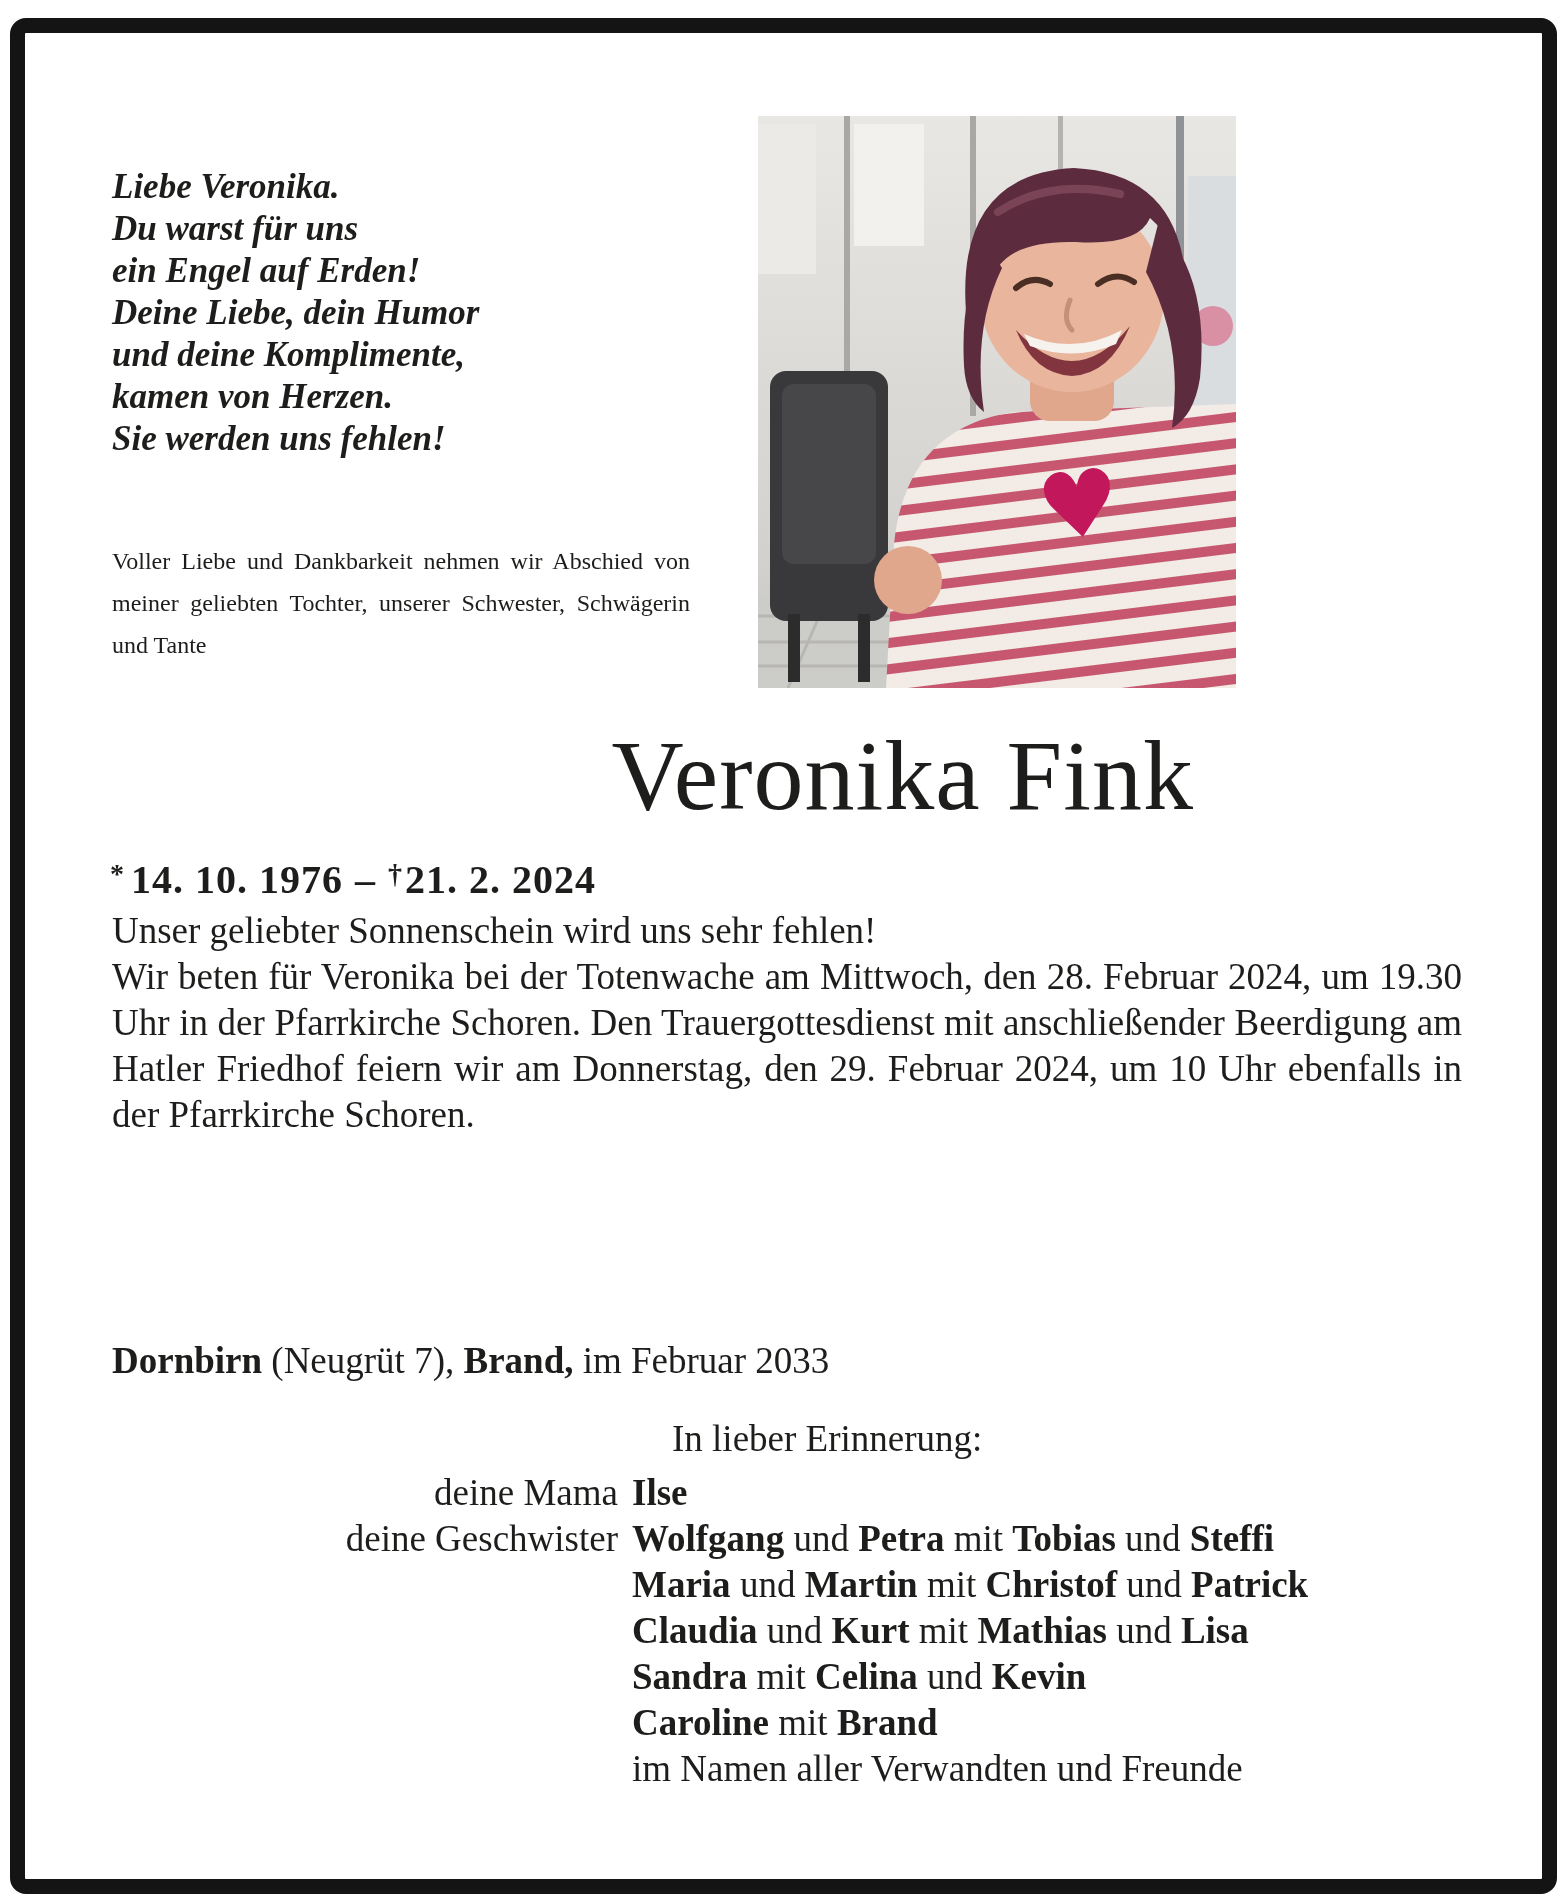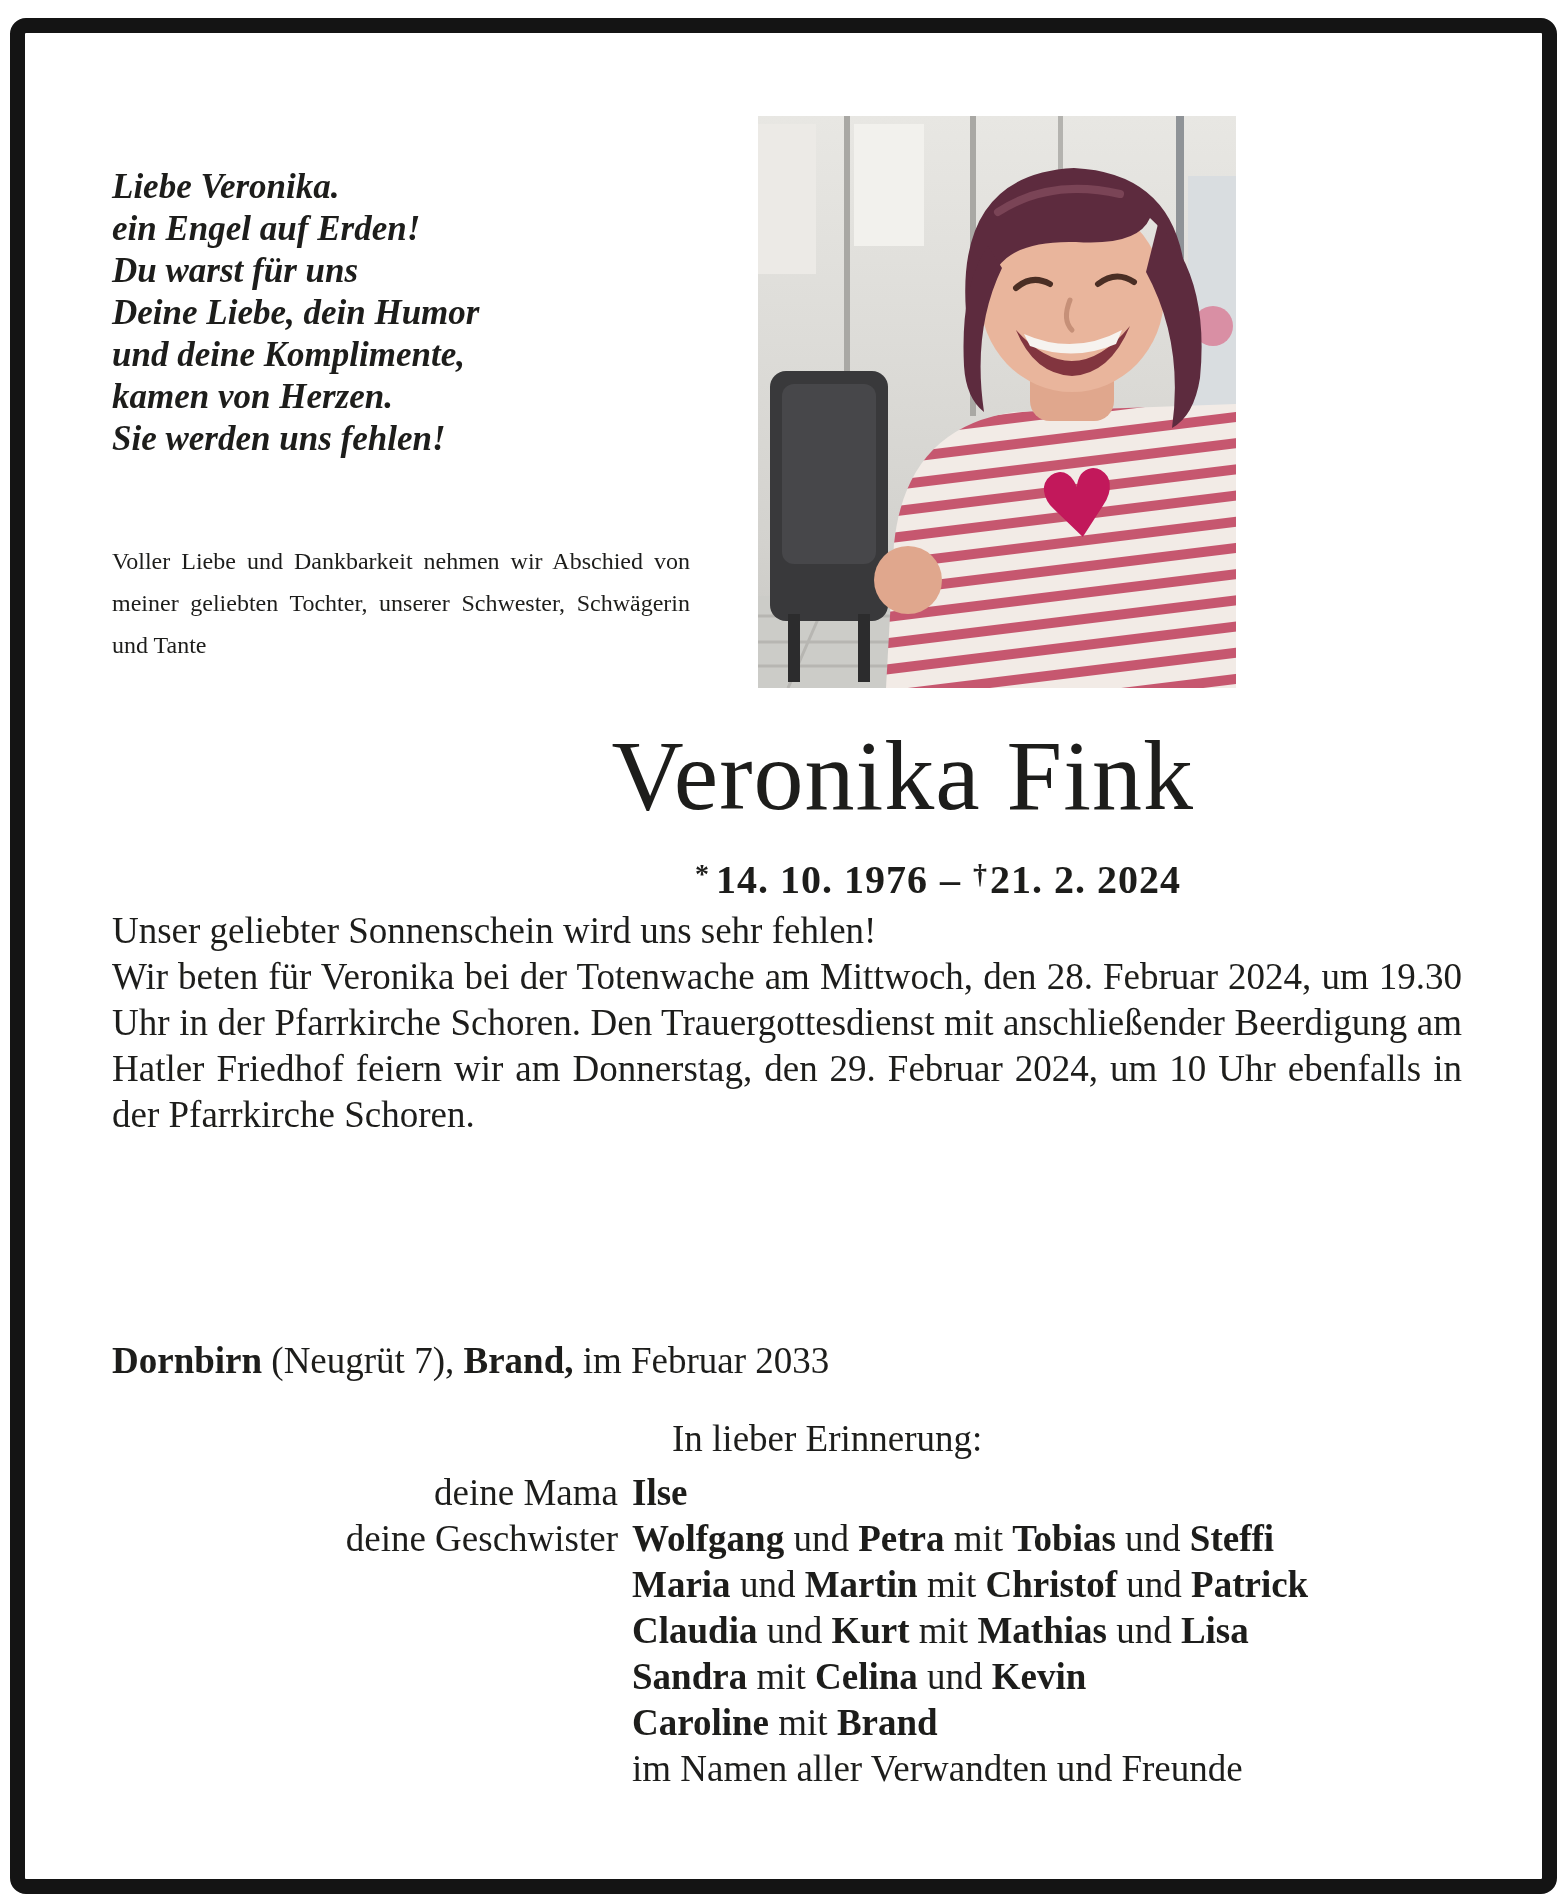--- a/index.html
+++ b/index.html
@@ -40,22 +40,22 @@
     position:absolute;left:112px;top:532px;width:578px;
     font-size:24px;line-height:42px;text-align:justify;
   }
   
   .name-block{
     position:absolute;left:114px;top:718px;width:1080px;
     text-align:right;font-size:100px;line-height:100px;
     letter-spacing:1px;
   }
   .dates{
-    position:absolute;left:101px;top:848px;width:1080px;
-    text-align:right;font-size:40px;font-weight:700;
+    position:absolute;left:110px;top:848px;width:1080px;
+    text-align:left;font-size:40px;font-weight:700;
     letter-spacing:1px;
   }
   .dates .sym{font-size:28px;position:relative;top:-10px;margin-right:6px;}
   .dates .sym.death{margin-right:2px;}
   .dates .sep{margin:0 12px;}
   
   .announcement{
     position:absolute;left:112px;top:900px;width:1350px;
     font-size:37px;line-height:46px;
   }
@@ -80,22 +80,22 @@
   .b{font-weight:700;}
 </style>
 </head>
 <body>
 
 <div class="page">
   <div class="frame"></div>
 
   <div class="intro">
     <div>Liebe Veronika.</div>
+    <div>Du warst für uns</div>
     <div>ein Engel auf Erden!</div>
-    <div>Du warst für uns</div>
     <div>Deine Liebe, dein Humor</div>
     <div>und deine Komplimente,</div>
     <div>kamen von Herzen.</div>
     <div>Sie werden uns fehlen!</div>
   </div>
 
   <div class="photo">
     <svg viewBox="0 0 478 572" width="478" height="572" aria-hidden="true">
       <defs>
         <linearGradient id="bg" x1="0" y1="0" x2="0" y2="1">

